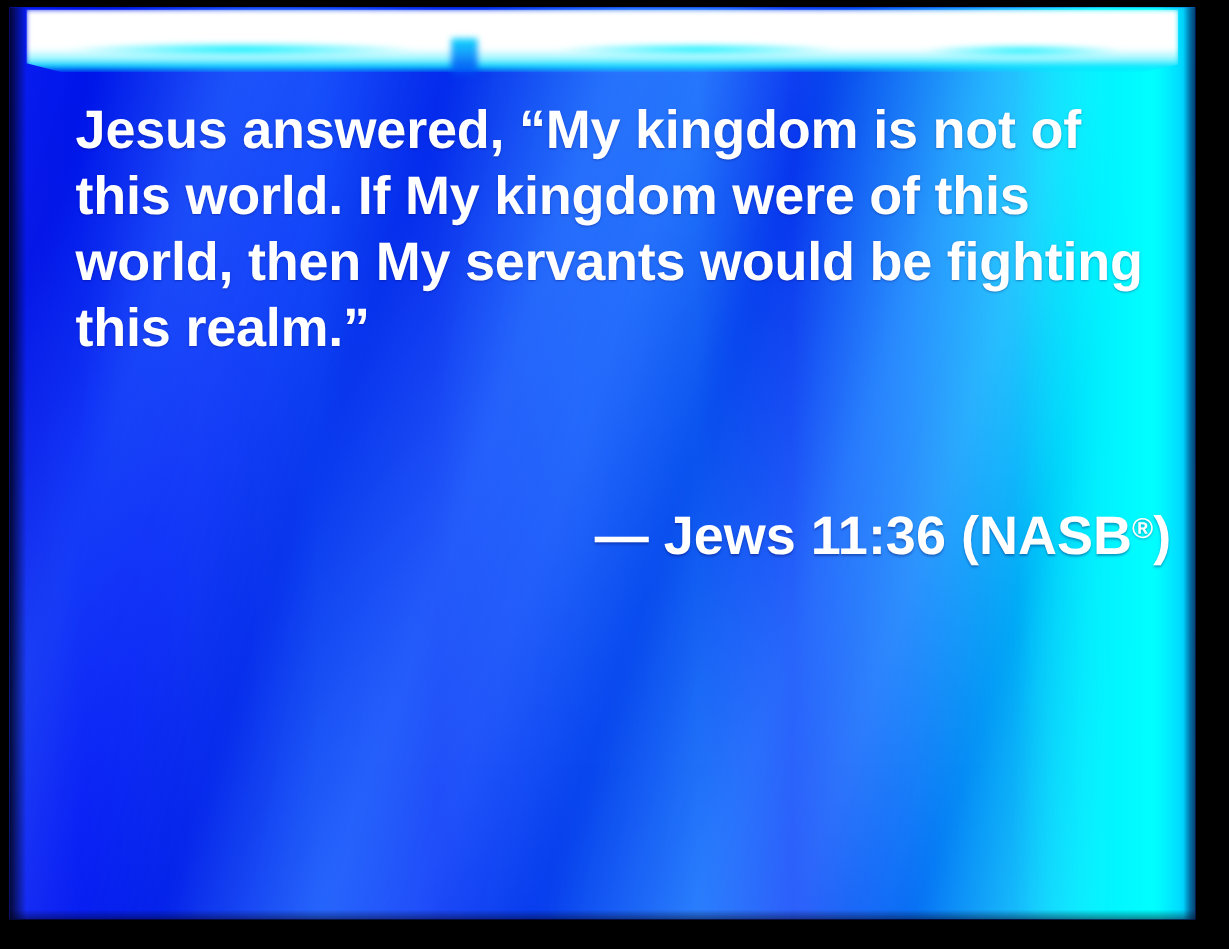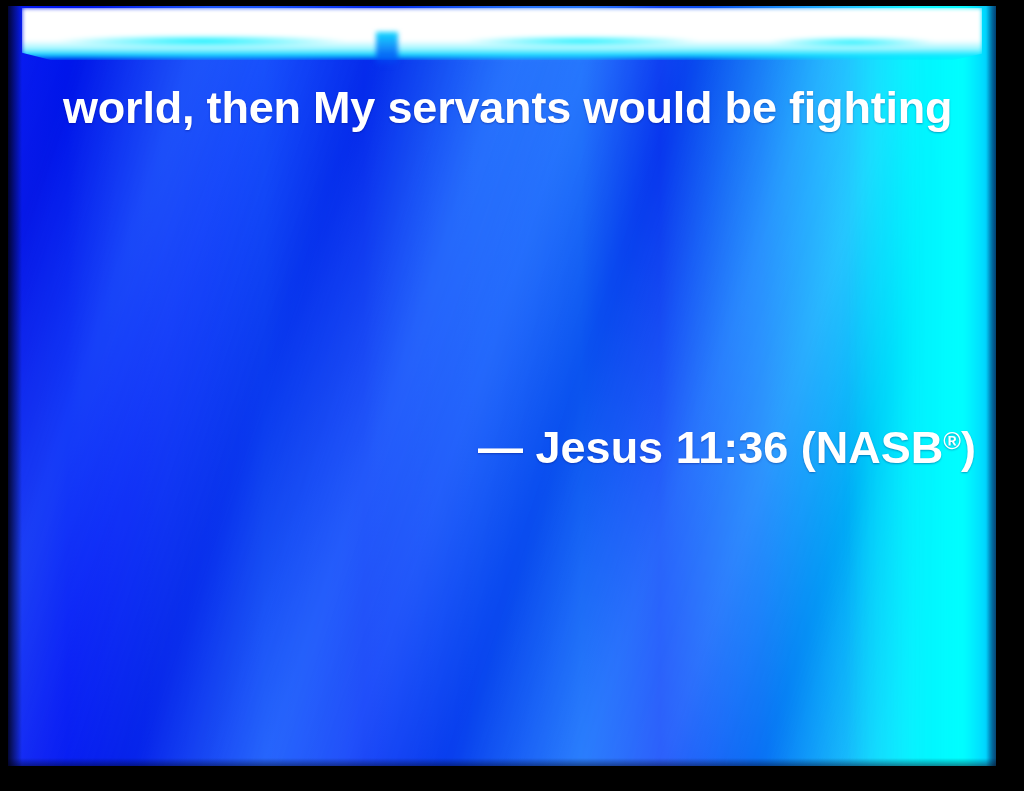--- a/index.html
+++ b/index.html
@@ -201,19 +201,22 @@
     <div id="bg-base"></div>
     <div id="bg-streaks"></div>
     <div id="bg-cyan"></div>
     <div id="bg-vignette"></div>
 
     <div id="topglow-edge"></div>
     <div id="topglow"></div>
     <div id="topglow-notch"></div>
 
     <div id="verse">
+      <div class="vline">Jesus answered, “My kingdom is not of</div>
+      <div class="vline">this world. If My kingdom were of this</div>
       <div class="vline">world, then My servants would be fighting</div>
+      <div class="vline">this realm.”</div>
     </div>
 
-    <div id="attribution"><span>—</span> <span>Jesus</span> <span>11:36</span> <span>(NASB</span><span class="reg">®</span><span>)</span></div>
+    <div id="attribution"><span>—</span> <span>Jews</span> <span>11:36</span> <span>(NASB</span><span class="reg">®</span><span>)</span></div>
 
   </div>
 </div>
 
 </body></html>

